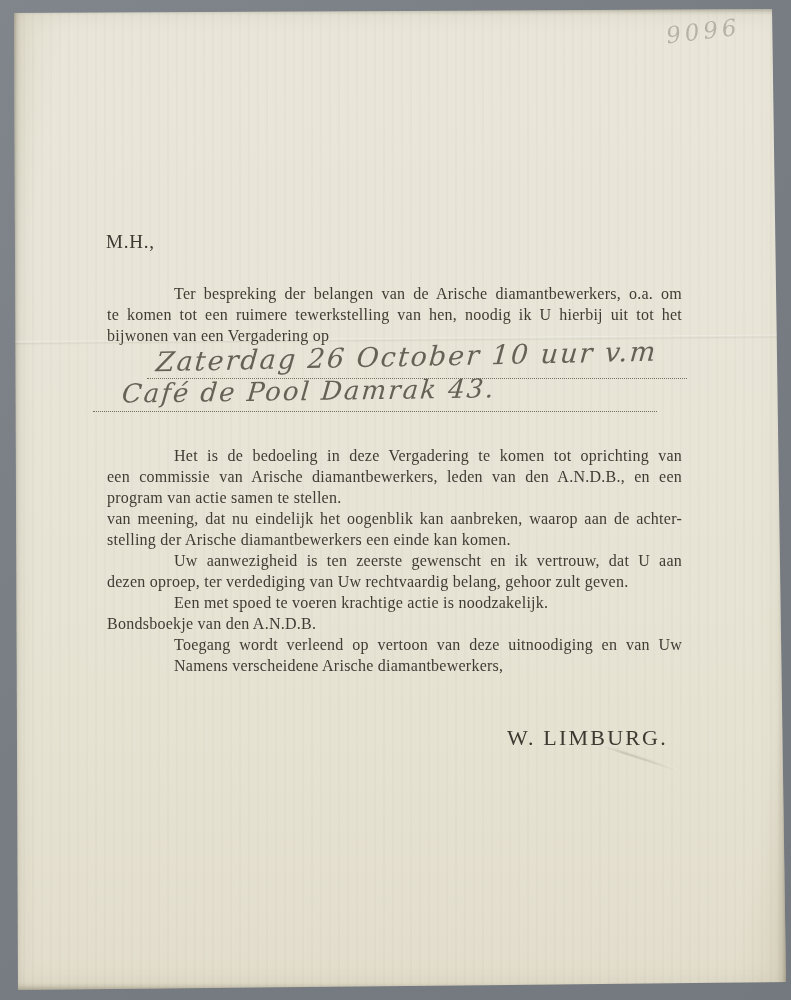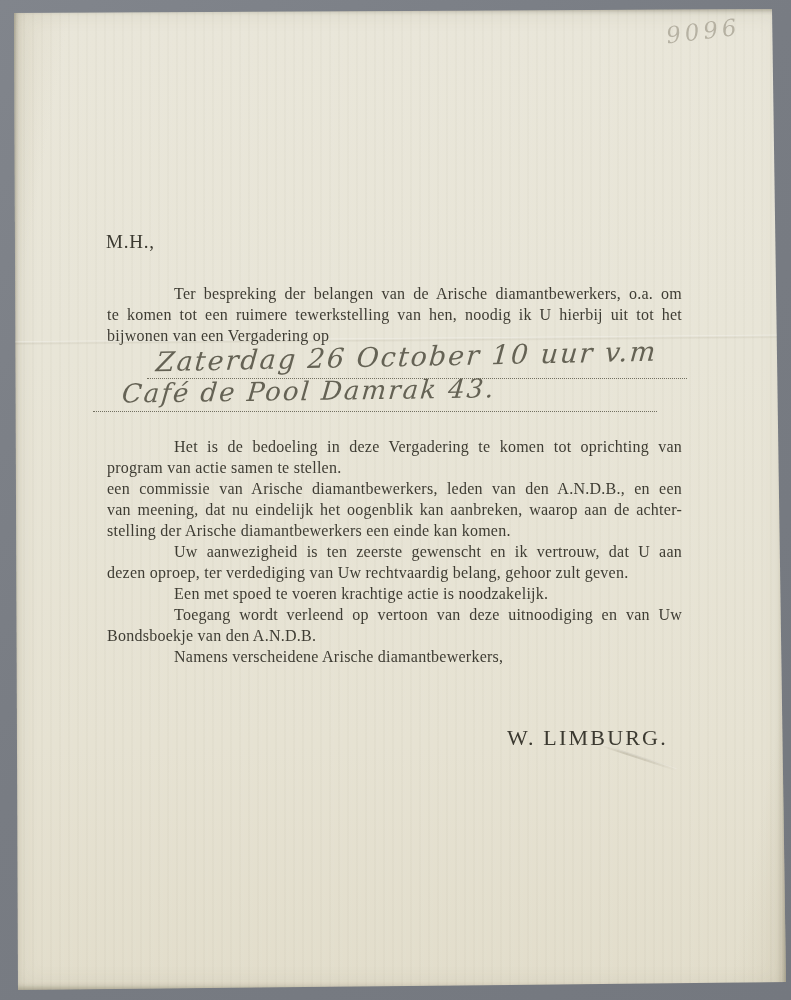--- a/index.html
+++ b/index.html
@@ -100,21 +100,21 @@
   .text-col {
     position: absolute;
     left: 93px;
     width: 575px;
     font-size: 16px;
     letter-spacing: 0.25px;
     line-height: 21px;
     color: #3e3c33;
   }
   .intro-col  { top: 275px; }
-  .body-col   { top: 428px; }
+  .body-col   { top: 437px; }
   .para { margin: 0; padding: 0; }
   .line {
     white-space: nowrap;
     text-align: justify;
     text-align-last: justify;
   }
   .line.first { text-indent: 67px; }
   .line.last  { text-align-last: left; }
   .dotted-rule {
     position: absolute;
@@ -176,37 +176,37 @@
 
     <div class="handwriting hand-1">Zaterdag 26 October 10 uur v.m</div>
     <div class="dotted-rule rule-1"></div>
 
     <div class="handwriting hand-2">Café de Pool Damrak 43.</div>
     <div class="dotted-rule rule-2"></div>
 
     <div class="text-col body-col">
         <div class="para">
           <div class="line first">Het is de bedoeling in deze Vergadering te komen tot oprichting van</div>
+          <div class="line">een commissie van Arische diamantbewerkers, leden van den A.N.D.B., en een</div>
           <div class="line last">program van actie samen te stellen.</div>
-          <div class="line">een commissie van Arische diamantbewerkers, leden van den A.N.D.B., en een</div>
         </div>
         <div class="para">
           <div class="line">van meening, dat nu eindelijk het oogenblik kan aanbreken, waarop aan de achter-</div>
           <div class="line last">stelling der Arische diamantbewerkers een einde kan komen.</div>
         </div>
         <div class="para">
           <div class="line first">Uw aanwezigheid is ten zeerste gewenscht en ik vertrouw, dat U aan</div>
           <div class="line last">dezen oproep, ter verdediging van Uw rechtvaardig belang, gehoor zult geven.</div>
         </div>
         <div class="para">
           <div class="line first last">Een met spoed te voeren krachtige actie is noodzakelijk.</div>
         </div>
         <div class="para">
+          <div class="line last">Bondsboekje van den A.N.D.B.</div>
           <div class="line first">Toegang wordt verleend op vertoon van deze uitnoodiging en van Uw</div>
-          <div class="line last">Bondsboekje van den A.N.D.B.</div>
         </div>
         <div class="para">
           <div class="line first last">Namens verscheidene Arische diamantbewerkers,</div>
         </div>
       </div>
 
     <div class="signature">W. LIMBURG.</div>
 
     <div class="edge-shade"></div>
   </div>

